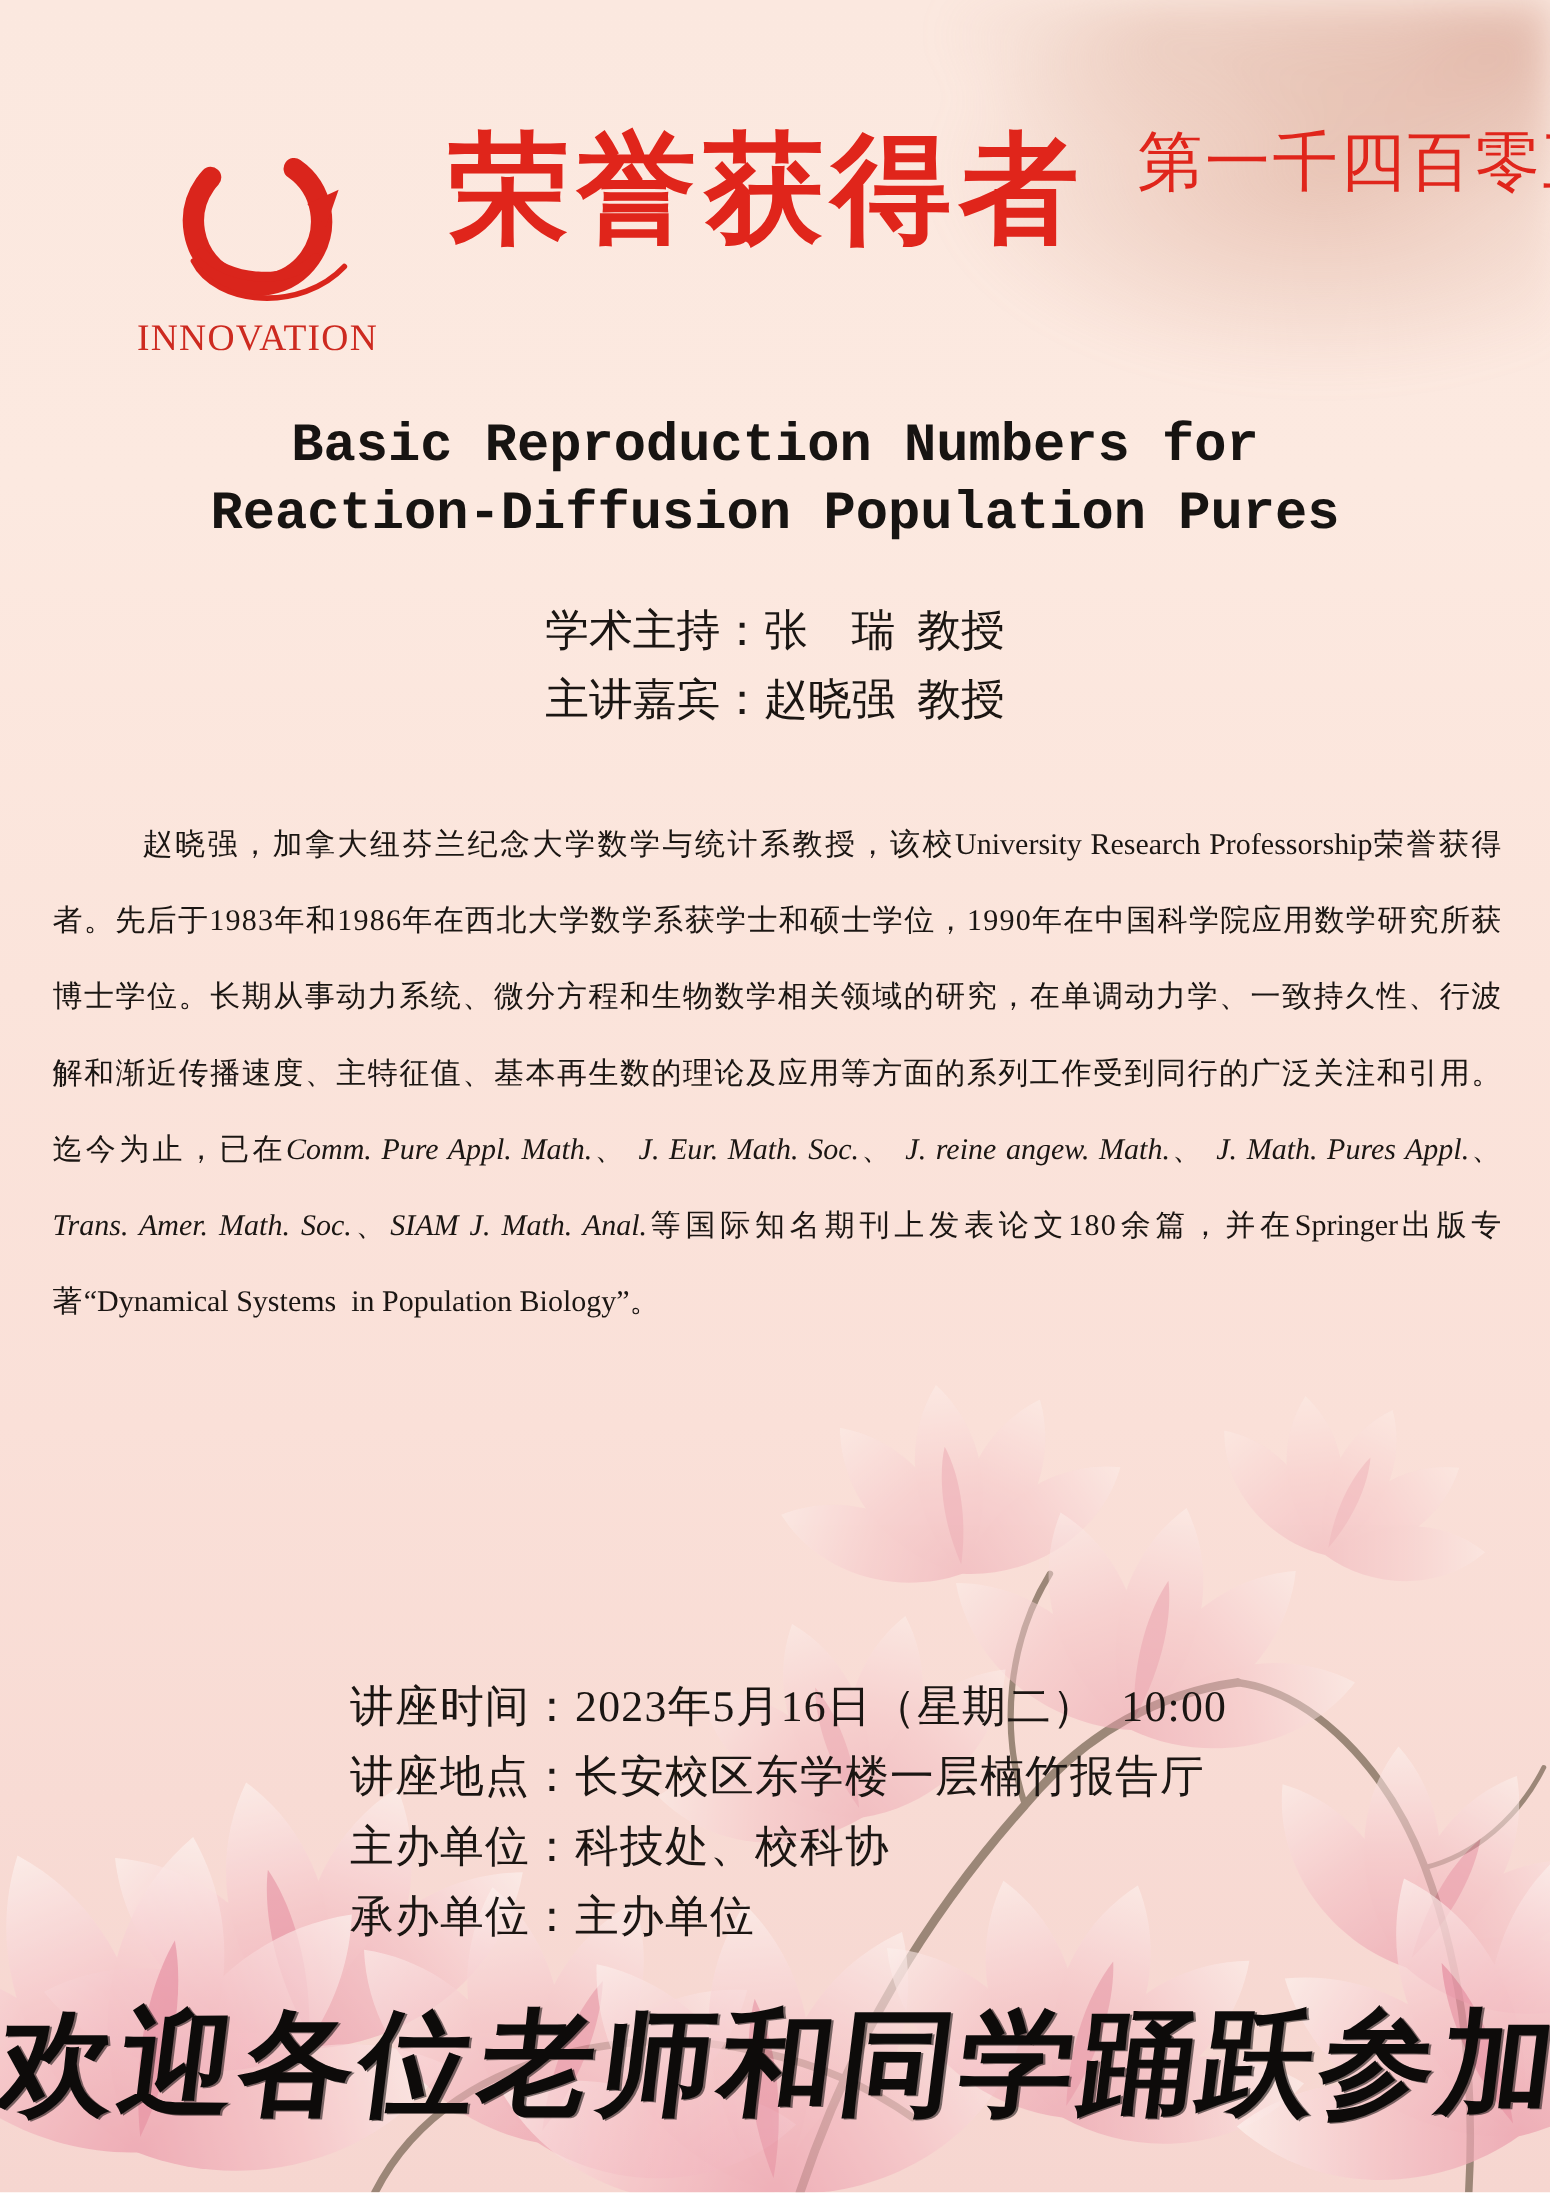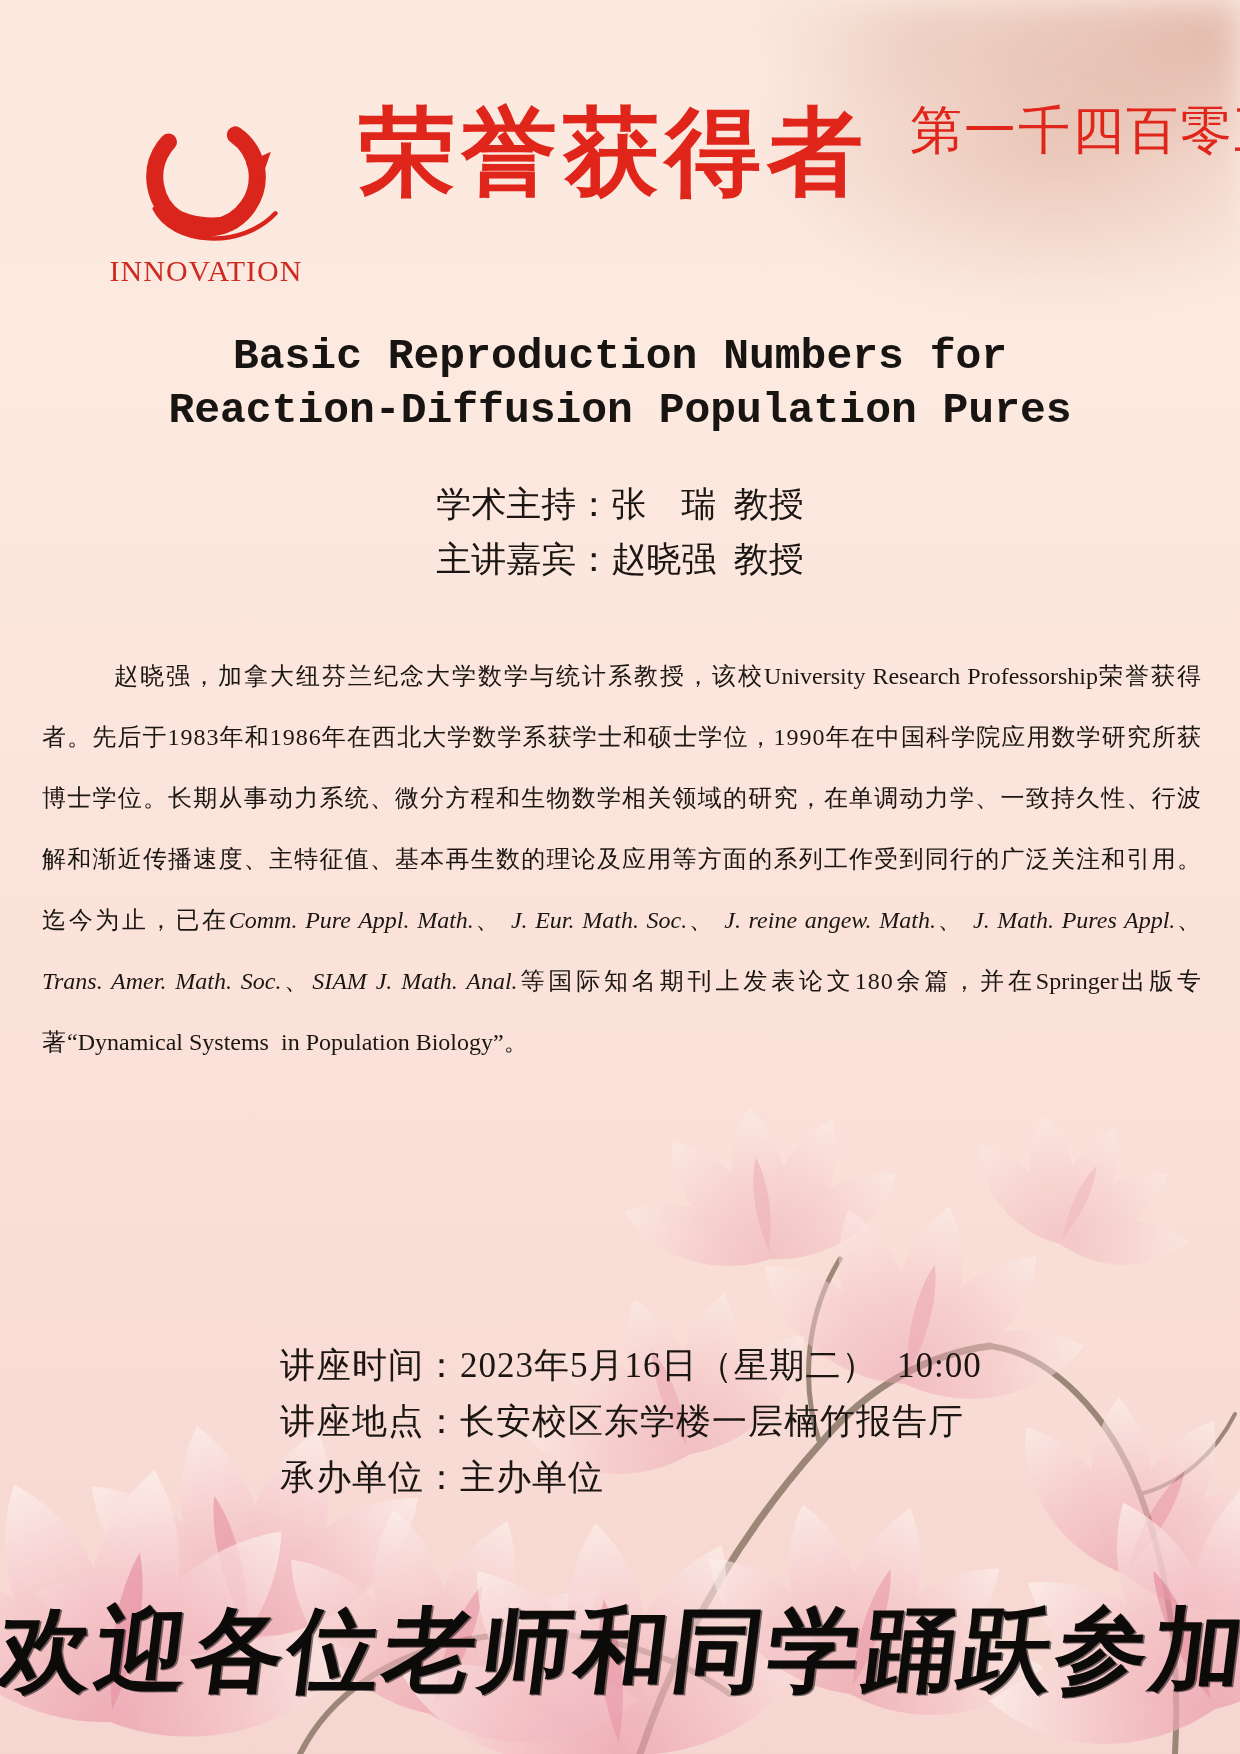--- a/index.html
+++ b/index.html
@@ -155,18 +155,19 @@
   <div class="people">
     <div>学术主持：张　瑞  教授</div>
     <div>主讲嘉宾：赵晓强  教授</div>
   </div>
 
   <p class="bio"><span class="seg-cn">赵晓强，加拿大纽芬兰纪念大学数学与统计系教授，该校</span><span class="seg-en">University Research Professorship</span><span class="seg-cn">荣誉获得者。先后于1983年和1986年在西北大学数学系获学士和硕士学位，1990年在中国科学院应用数学研究所获博士学位。长期从事动力系统、微分方程和生物数学相关领域的研究，在单调动力学、一致持久性、行波解和渐近传播速度、主特征值、基本再生数的理论及应用等方面的系列工作受到同行的广泛关注和引用。迄今为止，已在</span><span class="seg-it">Comm. Pure Appl. Math.</span><span class="seg-cn">、 </span><span class="seg-it">J. Eur. Math. Soc.</span><span class="seg-cn">、 </span><span class="seg-it">J. reine angew. Math.</span><span class="seg-cn">、 </span><span class="seg-it">J. Math. Pures Appl.</span><span class="seg-cn">、</span><span class="seg-it">Trans. Amer. Math. Soc.</span><span class="seg-cn">、</span><span class="seg-it">SIAM J. Math. Anal.</span><span class="seg-cn">等国际知名期刊上发表论文180余篇，并在</span><span class="seg-en">Springer</span><span class="seg-cn">出版专著</span><span class="seg-en">“Dynamical Systems  in Population Biology”</span><span class="seg-cn">。</span></p>
 
   <div class="details">
     <div>讲座时间：2023年5月16日（星期二）  10:00</div>
     <div>讲座地点：长安校区东学楼一层楠竹报告厅</div>
+    <div>主办单位：科技处、校科协</div>
     <div>承办单位：主办单位</div>
   </div>
 
   <div class="welcome">欢迎各位老师和同学踊跃参加!</div>
 
 </div>
 
 </body></html>

